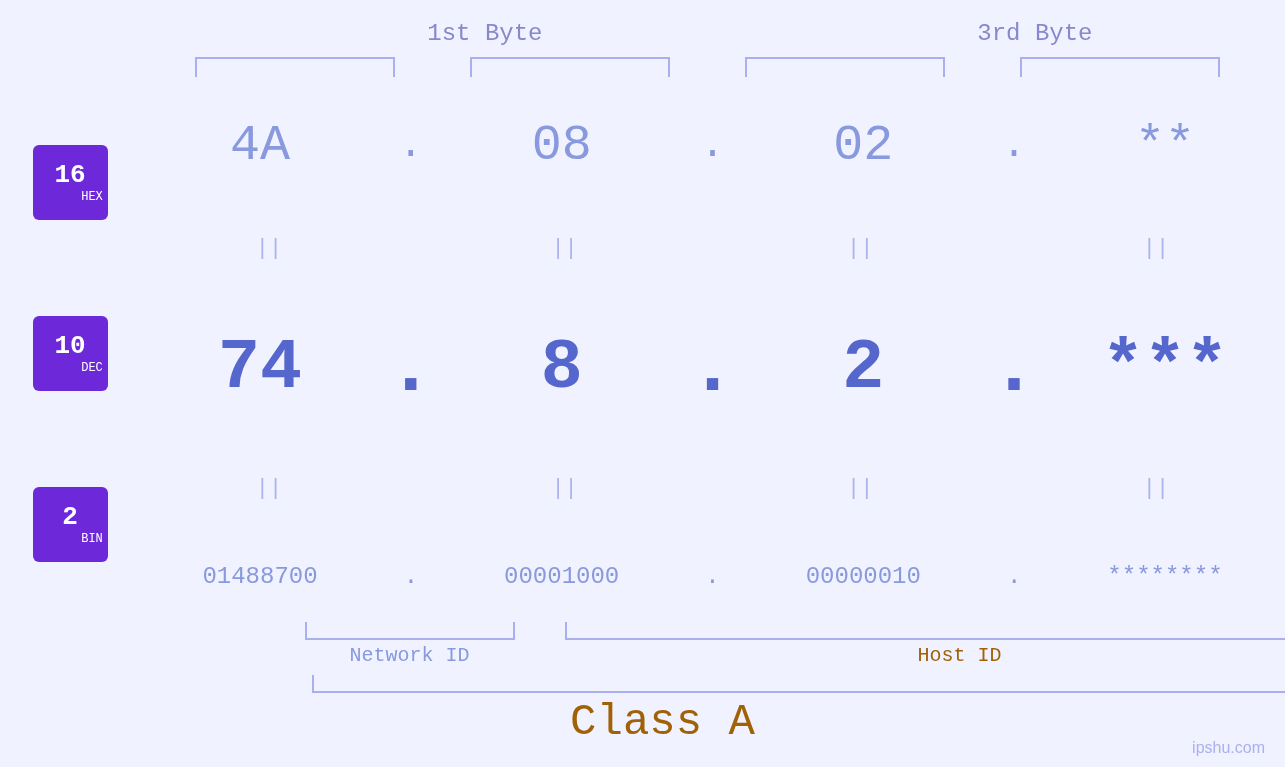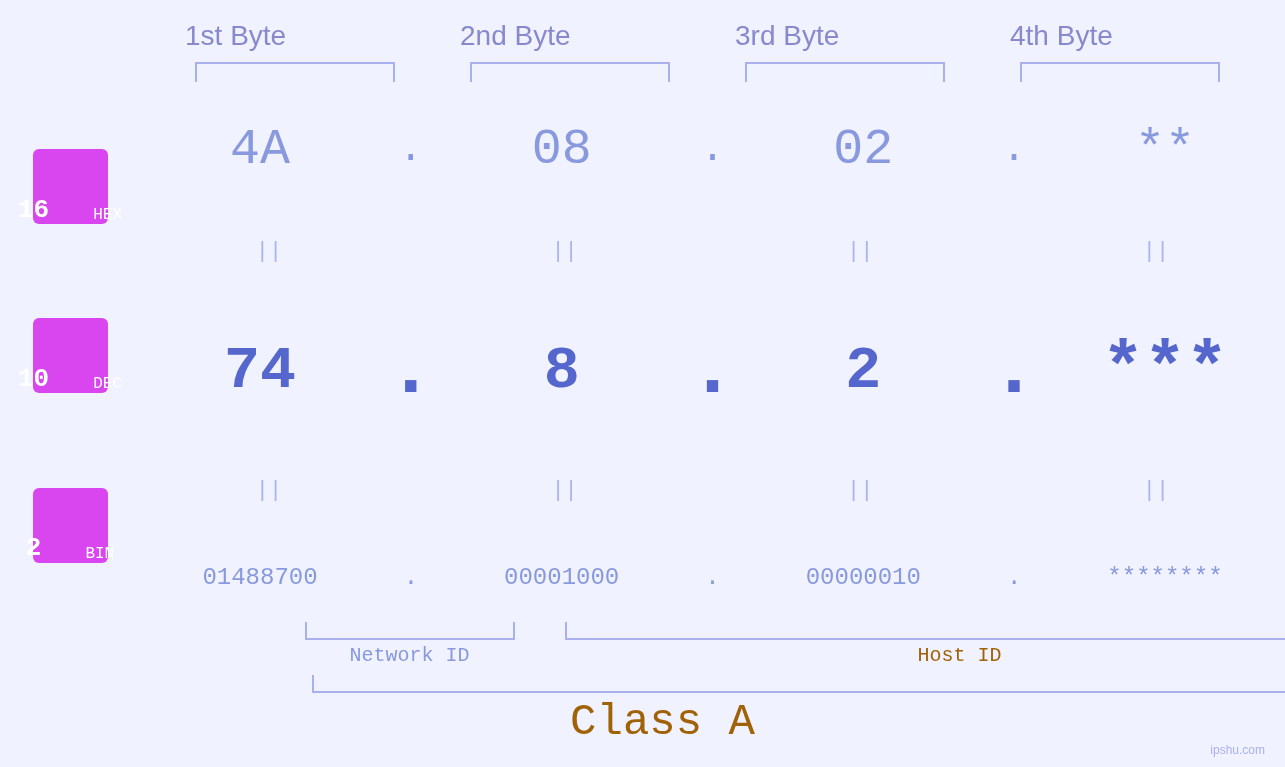--- a/index.html
+++ b/index.html
@@ -31,24 +31,24 @@
     .byte-headers {
       display: flex;
       width: 1100px;
       margin-left: 130px;
       justify-content: space-around;
       margin-bottom: 10px;
     }
 
     .byte-label {
       color: #8888cc;
-      font-size: 28px;
-      text-align: left;
+      font-size: 24px;
+      text-align: right;
       width: 220px;
-      font-family: Liberation Sans, sans-serif;
+      font-family: Liberation Mono, monospace;
     }
 
     
     .top-brackets {
       display: flex;
       width: 1100px;
       margin-left: 130px;
       justify-content: space-around;
       margin-bottom: 10px;
     }
@@ -67,37 +67,37 @@
       flex-direction: column;
       align-items: center;
       justify-content: space-around;
       width: 140px;
       padding: 10px 20px;
     }
 
     .badge {
       width: 75px;
       height: 75px;
-      background-color: #d946ef;
+      background-color: #6d28d9;
       color: white;
       display: flex;
-      flex-direction: row;
-      align-items: flex-end;
+      flex-direction: column;
+      align-items: center;
       justify-content: center;
       border-radius: 6px;
     }
 
     .badge-number {
       font-size: 26px;
       font-weight: bold;
       line-height: 1.1;
     }
 
     .badge-unit {
-      font-size: 16px;
+      font-size: 12px;
       font-weight: normal;
       margin-left: 44px;
     }
 
     
     .values-area {
       flex: 1;
       display: flex;
       flex-direction: column;
       justify-content: space-around;
@@ -150,21 +150,21 @@
     .equals-sign {
       color: #aab5ee;
       font-size: 22px;
       width: 220px;
       text-align: center;
     }
 
     
     .dec-value {
       color: #5566cc;
-      font-size: 60px;
+      font-size: 70px;
       font-weight: bold;
       font-family: 'Courier New', Courier, monospace;
       text-align: center;
     }
 
     .dec-dot {
       color: #5566cc;
       font-size: 80px;
       font-weight: bold;
     }
@@ -187,35 +187,33 @@
       color: #8899dd;
       font-size: 24px;
     }
 
     
     .watermark {
       position: absolute;
       bottom: 10px;
       right: 20px;
       color: #aab0ee;
-      font-size: 12px;
+      font-size: 16px;
       font-family: Arial, sans-serif;
       margin-top: 48px;
     }
   </style>
 </head>
 <body>
 
 <div class="container">
 
   <div class="byte-headers">
     <div class="byte-label">1st Byte</div>
-    <div class="byte-label">2nd Byte</div>
     <div class="byte-label">3rd Byte</div>
-    <div class="byte-label">4th Byte</div>
   </div>
 
   <div class="top-brackets">
     <div class="bracket-top"></div>
     <div class="bracket-top"></div>
     <div class="bracket-top"></div>
     <div class="bracket-top"></div>
   </div>
 
   <div style="display:flex; width:1285px; flex:1; align-items:stretch;">

